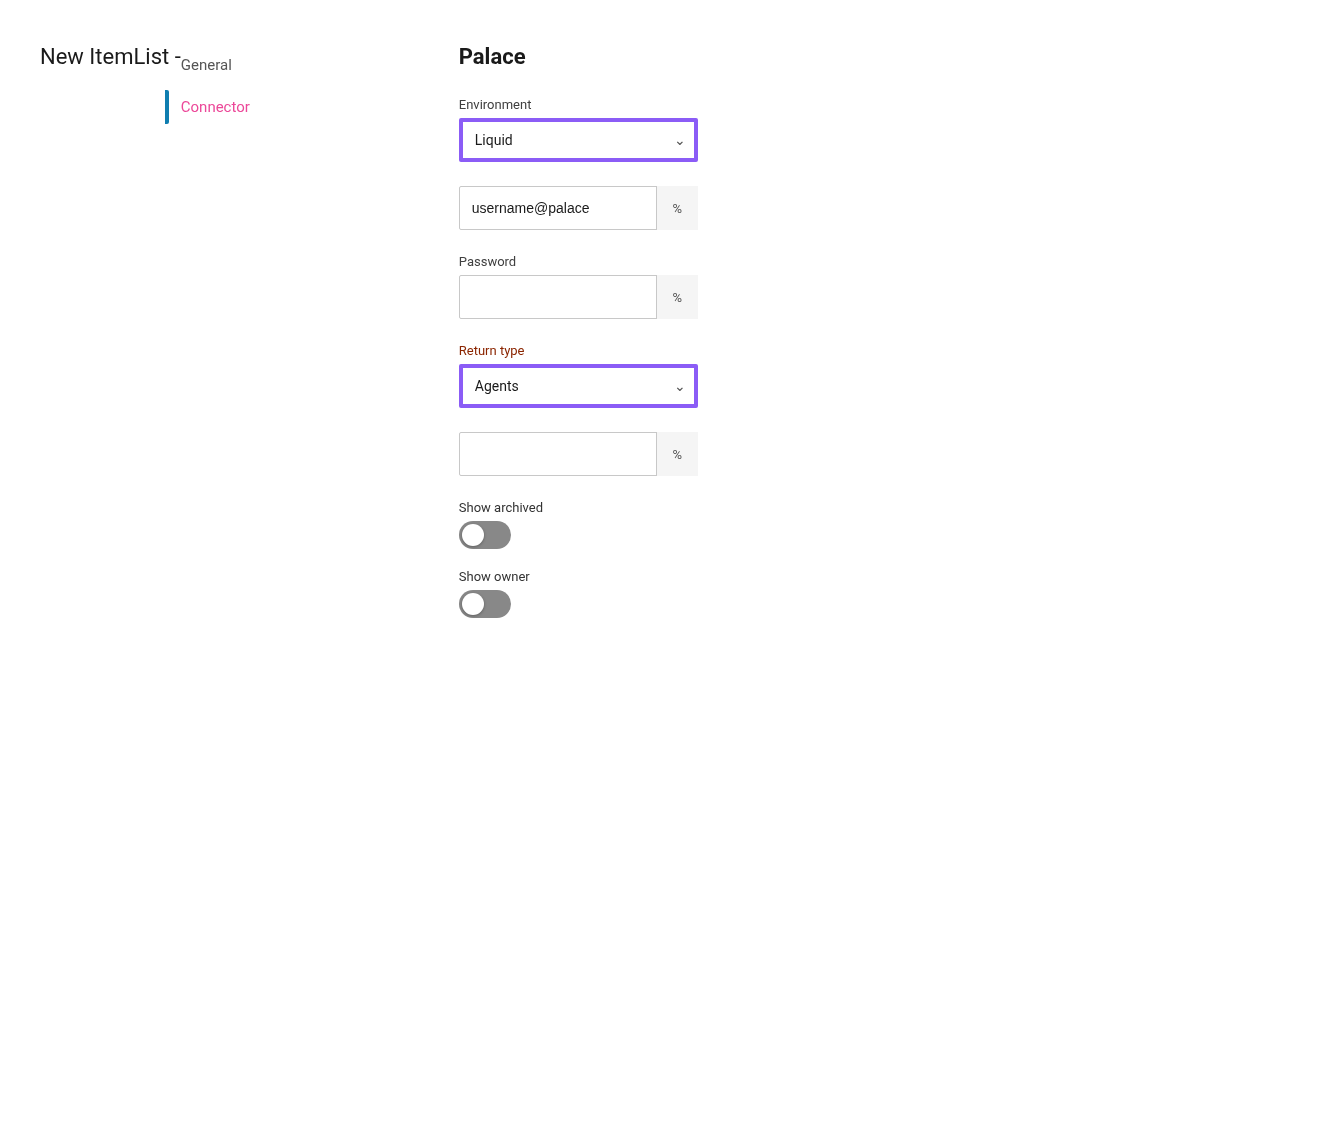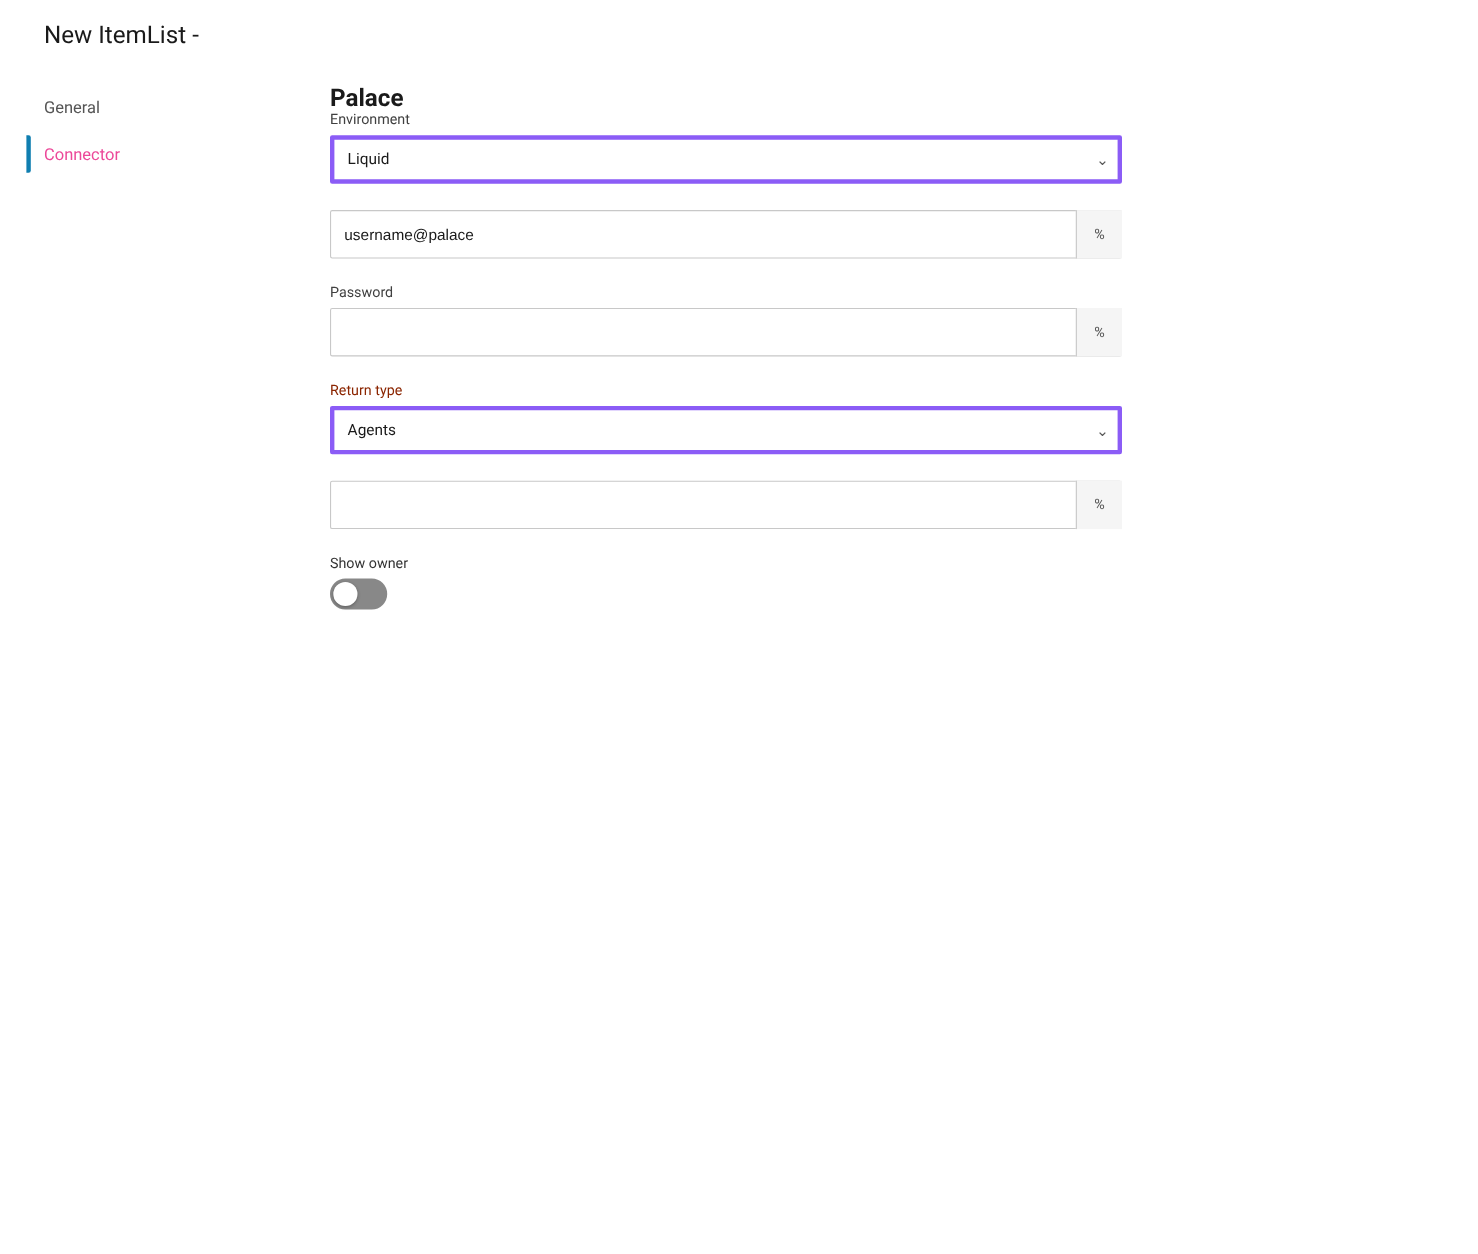--- a/index.html
+++ b/index.html
@@ -11,35 +11,35 @@
     body {
       font-family: -apple-system, BlinkMacSystemFont, 'Segoe UI', Roboto, sans-serif;
       background: #ffffff;
       color: #1a1a1a;
       min-height: 1140px;
       width: 1344px;
     }
 
     .page-container {
       display: flex;
-      flex-direction: column;
-      padding: 20px 40px;
+      flex-direction: row;
+      padding: 44px 40px;
     }
 
     .page-title {
       font-size: 22px;
       font-weight: 400;
       color: #1a1a1a;
       margin-bottom: 32px;
     }
 
     .content-layout {
       display: flex;
       flex-direction: row;
-      gap: 0;
+      gap: 18px;
     }
 
     .sidebar {
       width: 200px;
       flex-shrink: 0;
       padding-top: 4px;
     }
 
     .sidebar-item {
       display: flex;
@@ -69,20 +69,21 @@
     .main-content {
       flex: 1;
       padding-left: 60px;
       max-width: 780px;
     }
 
     .section-title {
       font-size: 22px;
       font-weight: 700;
       color: #1a1a1a;
+      margin-bottom: 28px;
     }
 
     .form-group {
       margin-bottom: 24px;
     }
 
     .form-label {
       display: block;
       font-size: 13px;
       color: #404040;
@@ -251,20 +252,28 @@
         </div>
       </div>
 
       <div class="form-group">
         <div class="input-wrapper">
           <input class="form-input" type="text" style="">
           <span class="percent-badge">%</span>
         </div>
       </div>
 
+      <div class="toggle-group">
+        <span class="toggle-label">Show archived</span>
+        <div class="toggle-switch">
+          <div class="toggle-track">
+            <div class="toggle-thumb"></div>
+          </div>
+        </div>
+      </div>
 
       <div class="toggle-group">
         <span class="toggle-label">Show owner</span>
         <div class="toggle-switch">
           <div class="toggle-track">
             <div class="toggle-thumb"></div>
           </div>
         </div>
       </div>
 

